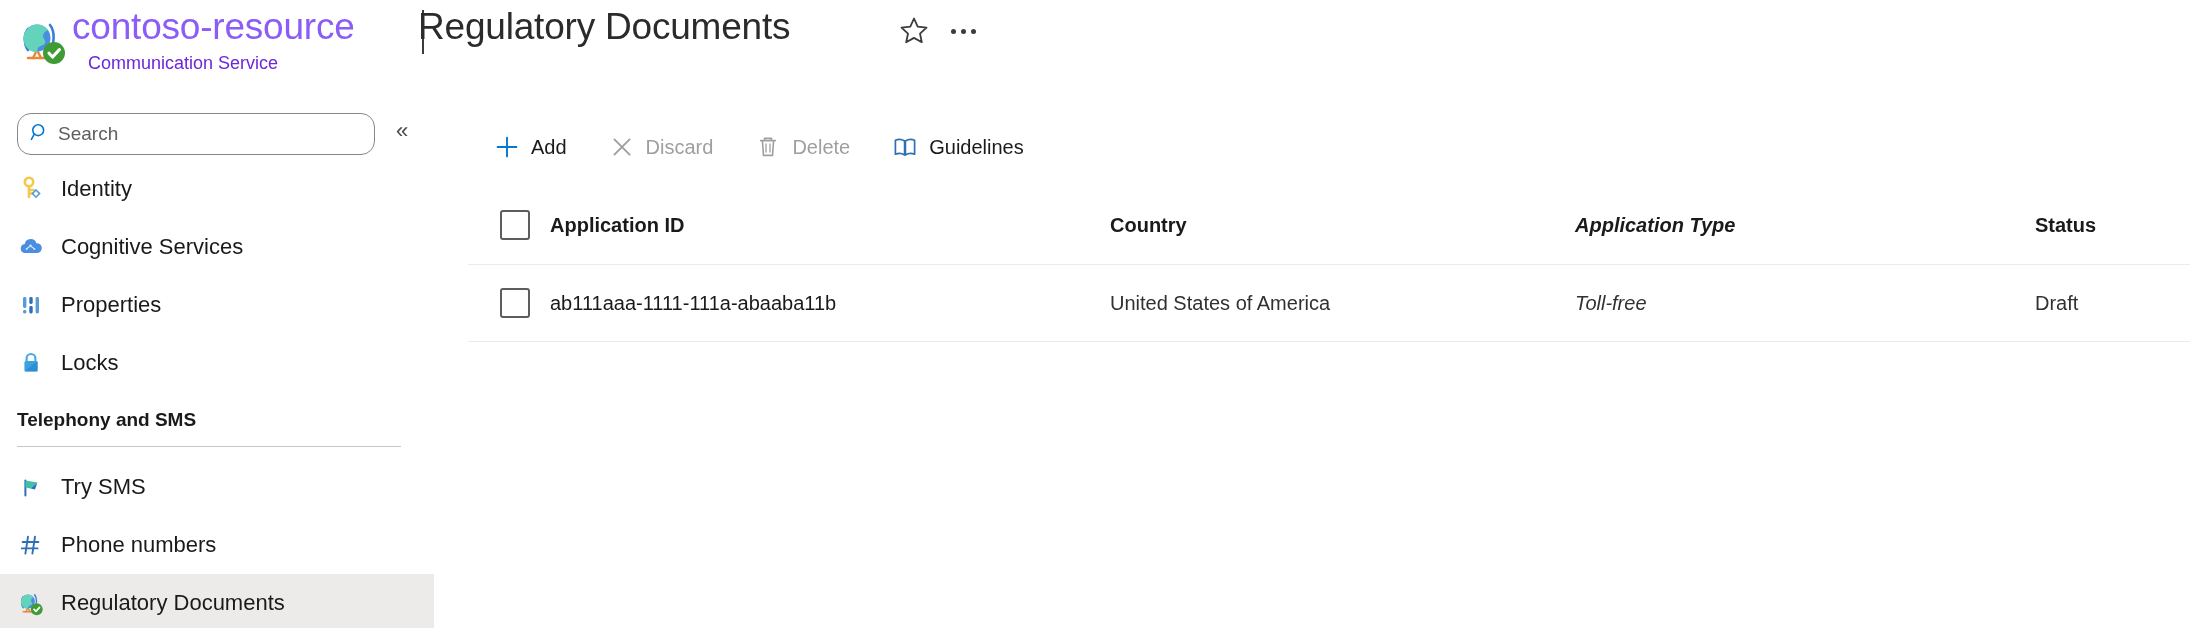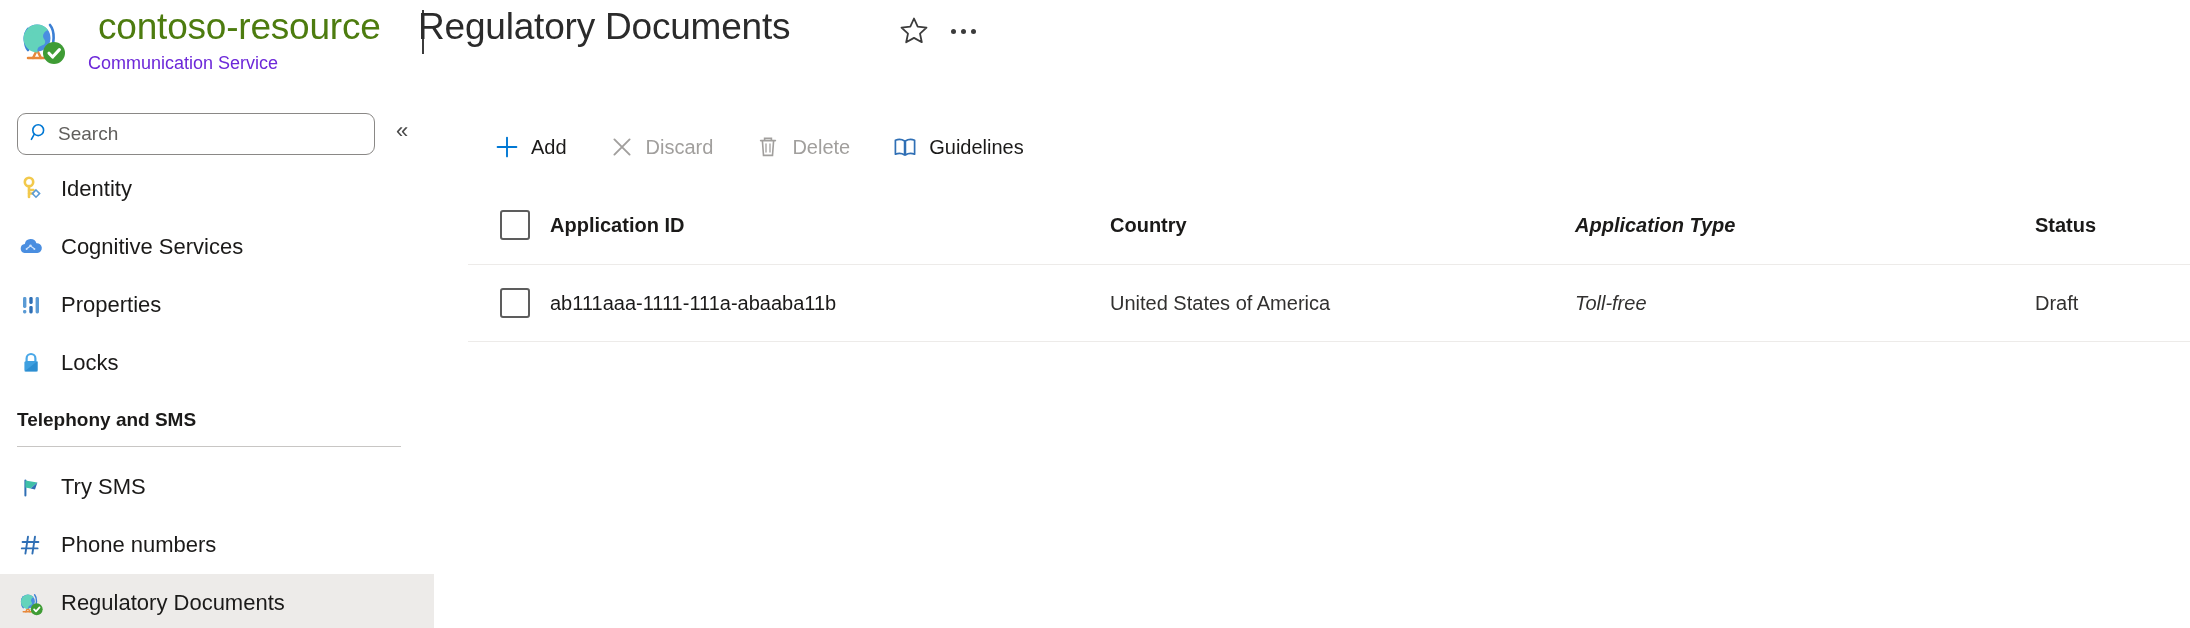--- a/index.html
+++ b/index.html
@@ -15,23 +15,23 @@
   
   .header {
     position: absolute; left: 0; top: 0;
     width: 2190px; height: 108px;
   }
   .res-icon {
     position: absolute; left: 16px; top: 14px;
     width: 54px; height: 54px;
   }
   .res-name {
-    position: absolute; left: 98px; top: 6px;
+    position: absolute; left: 72px; top: 6px;
     font-size: 37px; font-weight: 400; letter-spacing: -0.2px;
-    color: #4d7c0f; white-space: nowrap;
+    color: #8b5cf6; white-space: nowrap;
   }
   .res-sub {
     position: absolute; left: 88px; top: 53px;
     font-size: 18px; color: #6d28d9; white-space: nowrap;
   }
   .page-title {
     position: absolute; left: 418px; top: 6px;
     font-size: 37px; font-weight: 400; letter-spacing: -0.2px;
     color: #2b2b2b; white-space: nowrap;
   }
@@ -55,21 +55,21 @@
   }
 
   
   .sidebar {
     position: absolute; left: 0; top: 108px;
     width: 440px; height: 520px;
   }
   .search-wrap {
     position: absolute; left: 17px; top: 5px;
     width: 358px; height: 42px;
-    border: 1px solid #8a8886; border-radius: 9px;
+    border: 1px solid #8a8886; border-radius: 14px;
     background: #fff;
     display: flex; align-items: center;
   }
   .search-wrap svg { margin: 0 8px 0 12px; flex: none; }
   .search-input {
     border: none; outline: none; background: transparent;
     font-family: "Liberation Sans", sans-serif;
     font-size: 19px; color: #323130;
     width: 290px; padding: 0;
   }

